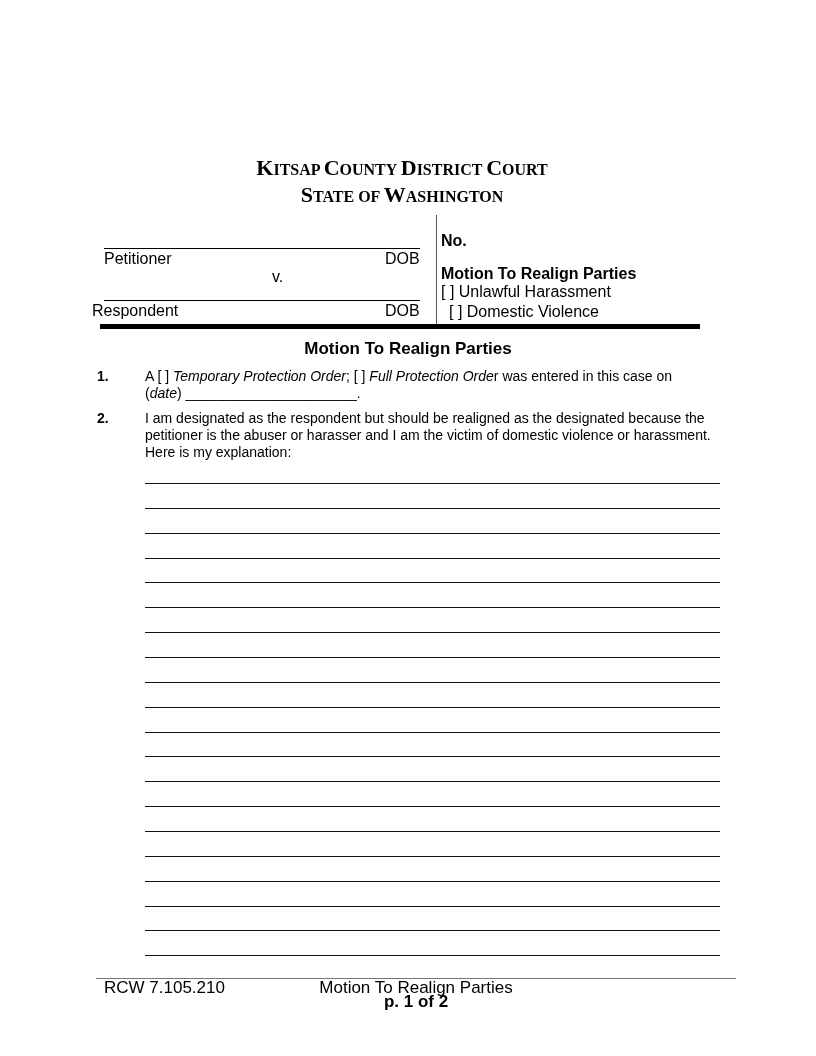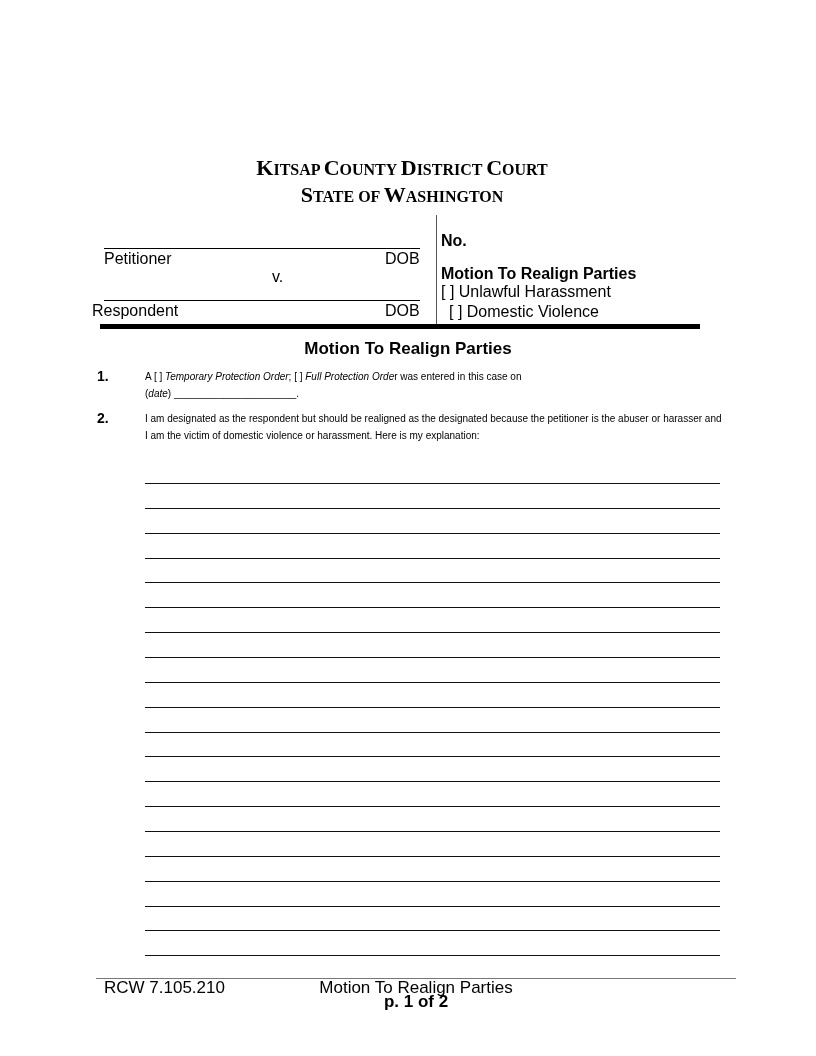--- a/index.html
+++ b/index.html
@@ -14,21 +14,21 @@
     .line { position: absolute; height: 1px; background: #000; }
     .vdiv { position: absolute; left: 436px; top: 215px; width: 1px; height: 113px; background: #555; }
     .thick { position: absolute; left: 100px; top: 324px; width: 600px; height: 5px; background: #000; }
 
     .cap { position: absolute; font-size: 16px; line-height: 16px; }
     .bold { font-weight: bold; }
 
     .doc-heading { position: absolute; left: 0; width: 816px; top: 339px; text-align: center; font-size: 17px; font-weight: bold; line-height: 20px; }
 
     .item-num { position: absolute; left: 97px; font-size: 14px; font-weight: bold; line-height: 17px; }
-    .item-text { position: absolute; left: 145px; width: 580px; font-size: 10px; line-height: 17px; }
+    .item-text { position: absolute; left: 145px; width: 580px; font-size: 14px; line-height: 17px; }
     .ital { font-style: italic; }
 
     .write-line { position: absolute; left: 145px; width: 575px; height: 1px; background: #111; }
 
     .footer-rule { position: absolute; left: 96px; top: 978px; width: 640px; height: 1px; background: #777; }
     .footer-text { position: absolute; font-size: 17px; line-height: 14px; }
   </style>
 </head>
 <body>
 

